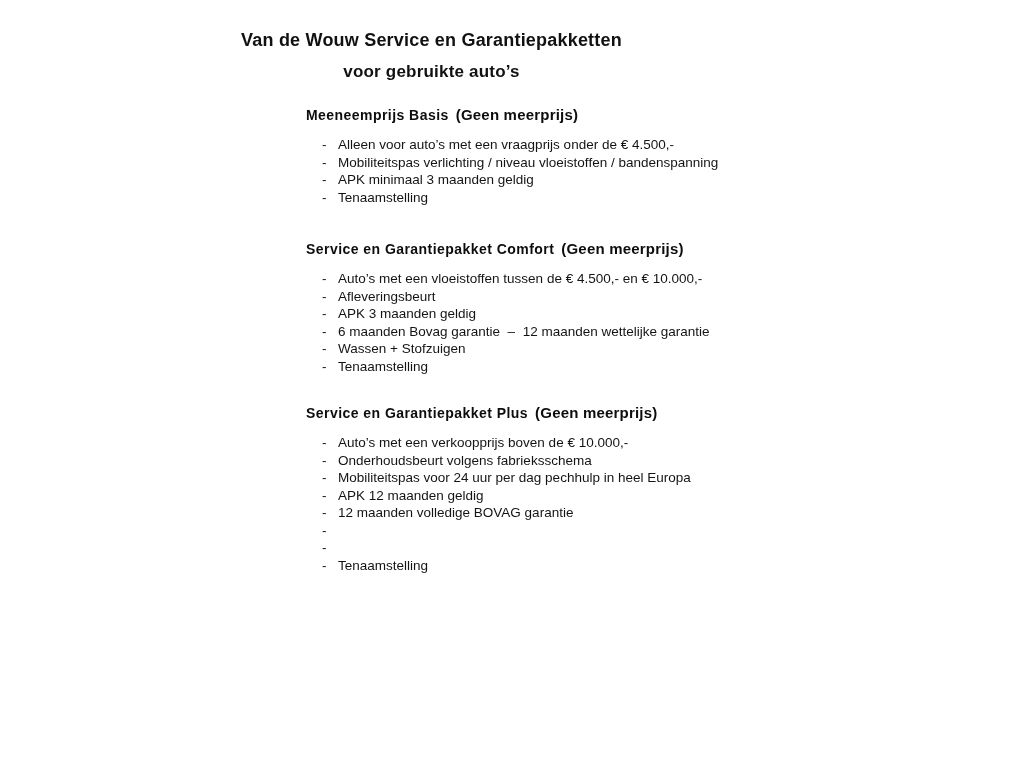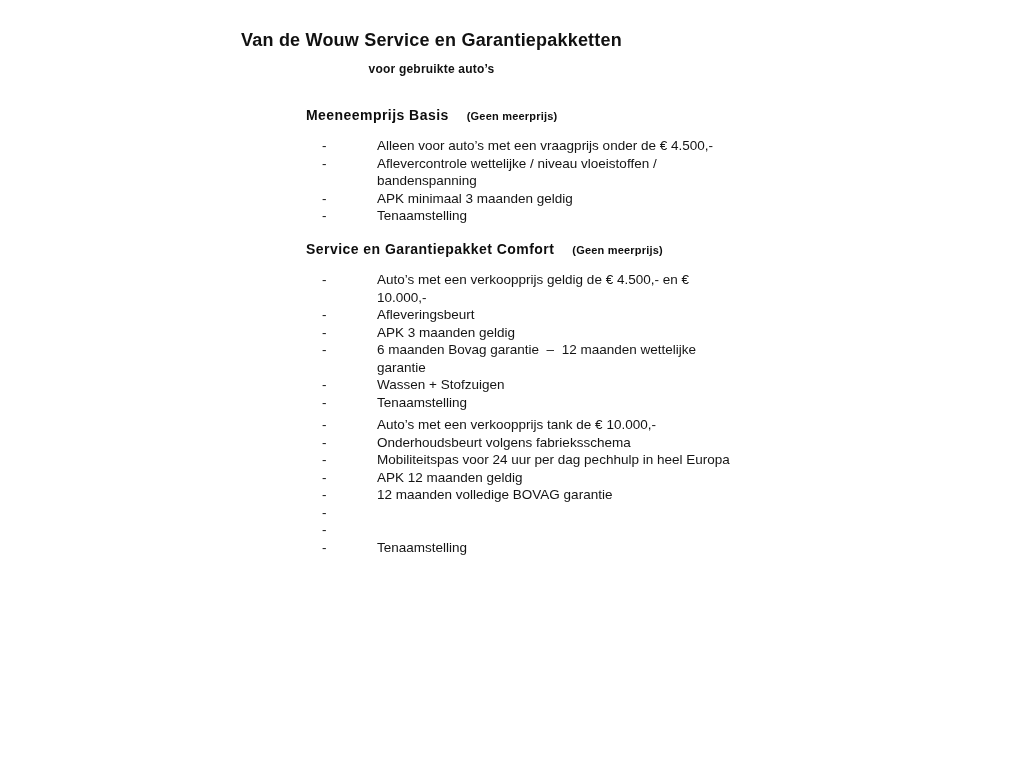--- a/index.html
+++ b/index.html
@@ -26,21 +26,21 @@
     text-align: center;
   }
   .doc-title .line1 {
     font-size: 18px;
     font-weight: bold;
     letter-spacing: 0.2px;
     color: #111;
   }
   .doc-title .line2 {
     margin-top: 11px;
-    font-size: 12px;
+    font-size: 17px;
     font-weight: bold;
     letter-spacing: 0.2px;
     color: #111;
   }
 
   
   .section {
     position: absolute;
     left: 306px;
     width: 430px;
@@ -52,23 +52,23 @@
   .section h2 {
     margin: 0;
     font-size: 14px;
     line-height: 18px;
     font-weight: bold;
     letter-spacing: 0.45px;
     color: #0d0d0d;
     white-space: nowrap;
   }
   .section h2 .note {
-    font-size: 11px;
+    font-size: 15px;
     letter-spacing: 0.2px;
-    margin-left: 18px;
+    margin-left: 7px;
     font-weight: bold;
   }
 
   .section ul {
     list-style: none;
     margin: 12px 0 0 0;
     padding: 0 0 0 16px;
   }
   .section li {
     display: flex;
@@ -77,21 +77,20 @@
     font-size: 13.5px;
     color: #141414;
   }
   .section li .dash {
     width: 6px;
     margin-right: 10px;
     flex: 0 0 auto;
   }
   .section li .item-text {
     white-space: pre-wrap;
-    margin-left: 39px;
   }
 
   
   .logos {
     position: absolute;
     left: 0;
     top: 612px;
     width: 1024px;
     height: 120px;
   }
@@ -110,41 +109,41 @@
     <h2>
       <span>Meeneemprijs Basis</span><span class="note">(Geen meerprijs)</span>
     </h2>
     <ul>
       <li>
           <span class="dash">-</span>
           <span class="item-text">Alleen voor auto’s met een vraagprijs onder de € 4.500,-</span>
         </li>
       <li>
           <span class="dash">-</span>
-          <span class="item-text">Aflevercontrole wettelijke / niveau vloeistoffen / bandenspanning</span>
+          <span class="item-text">Mobiliteitspas verlichting / niveau vloeistoffen / bandenspanning</span>
         </li>
       <li>
           <span class="dash">-</span>
           <span class="item-text">APK minimaal 3 maanden geldig</span>
         </li>
       <li>
           <span class="dash">-</span>
           <span class="item-text">Tenaamstelling</span>
         </li>
     </ul>
   </div>
 
   <div class="section section-comfort">
     <h2>
       <span>Service en Garantiepakket Comfort</span><span class="note">(Geen meerprijs)</span>
     </h2>
     <ul>
       <li>
           <span class="dash">-</span>
-          <span class="item-text">Auto’s met een verkoopprijs geldig de € 4.500,- en € 10.000,-</span>
+          <span class="item-text">Auto’s met een vloeistoffen tussen de € 4.500,- en € 10.000,-</span>
         </li>
       <li>
           <span class="dash">-</span>
           <span class="item-text">Afleveringsbeurt</span>
         </li>
       <li>
           <span class="dash">-</span>
           <span class="item-text">APK 3 maanden geldig</span>
         </li>
       <li>
@@ -156,24 +155,27 @@
           <span class="item-text">Wassen + Stofzuigen</span>
         </li>
       <li>
           <span class="dash">-</span>
           <span class="item-text">Tenaamstelling</span>
         </li>
     </ul>
   </div>
 
   <div class="section section-plus">
+    <h2>
+      <span>Service en Garantiepakket Plus</span><span class="note">(Geen meerprijs)</span>
+    </h2>
     <ul>
       <li>
           <span class="dash">-</span>
-          <span class="item-text">Auto’s met een verkoopprijs tank de € 10.000,-</span>
+          <span class="item-text">Auto’s met een verkoopprijs boven de € 10.000,-</span>
         </li>
       <li>
           <span class="dash">-</span>
           <span class="item-text">Onderhoudsbeurt volgens fabrieksschema</span>
         </li>
       <li>
           <span class="dash">-</span>
           <span class="item-text">Mobiliteitspas voor 24 uur per dag pechhulp in heel Europa</span>
         </li>
       <li>

